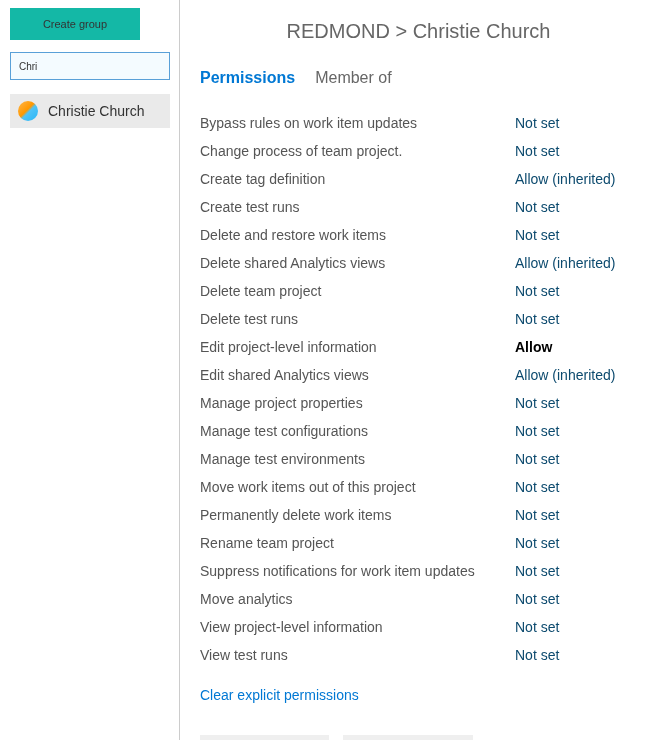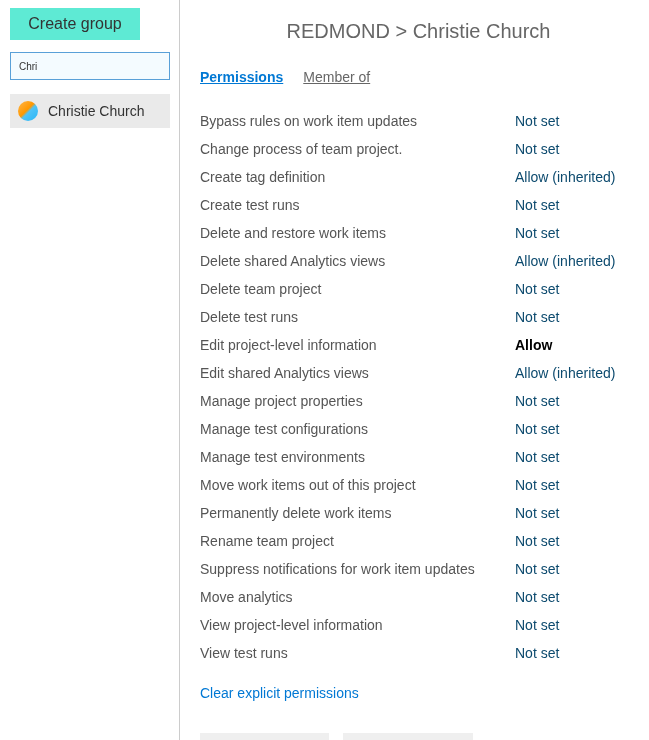--- a/index.html
+++ b/index.html
@@ -19,24 +19,24 @@
   }
   .sidebar {
     width: 180px;
     padding: 8px 8px 8px 10px;
     border-right: 1px solid #ccc;
   }
   .create-group-btn {
     display: block;
     width: 130px;
     height: 32px;
-    background: #5eead4;
+    background: #14b8a6;
     border: none;
     color: #333;
-    font-size: 16px;
+    font-size: 11px;
     text-align: center;
     cursor: pointer;
     font-family: inherit;
     margin-bottom: 12px;
   }
   .search-input {
     width: 160px;
     height: 28px;
     border: 1px solid #59a0d8;
     background: #f4fbff;
@@ -76,25 +76,24 @@
     margin-bottom: 26px;
     font-weight: 400;
     text-align: center;
   }
   .tabs {
     display: flex;
     gap: 20px;
     margin-bottom: 20px;
   }
   .tab {
-    font-size: 14px;
+    font-size: 16px;
     color: #666;
     cursor: pointer;
     padding-bottom: 2px;
-    text-decoration: underline;
   }
   .tab.active {
     color: #0078d4;
     font-weight: 600;
   }
   .perm-list {}
   .perm-row {
     display: flex;
     justify-content: space-between;
     align-items: center;

